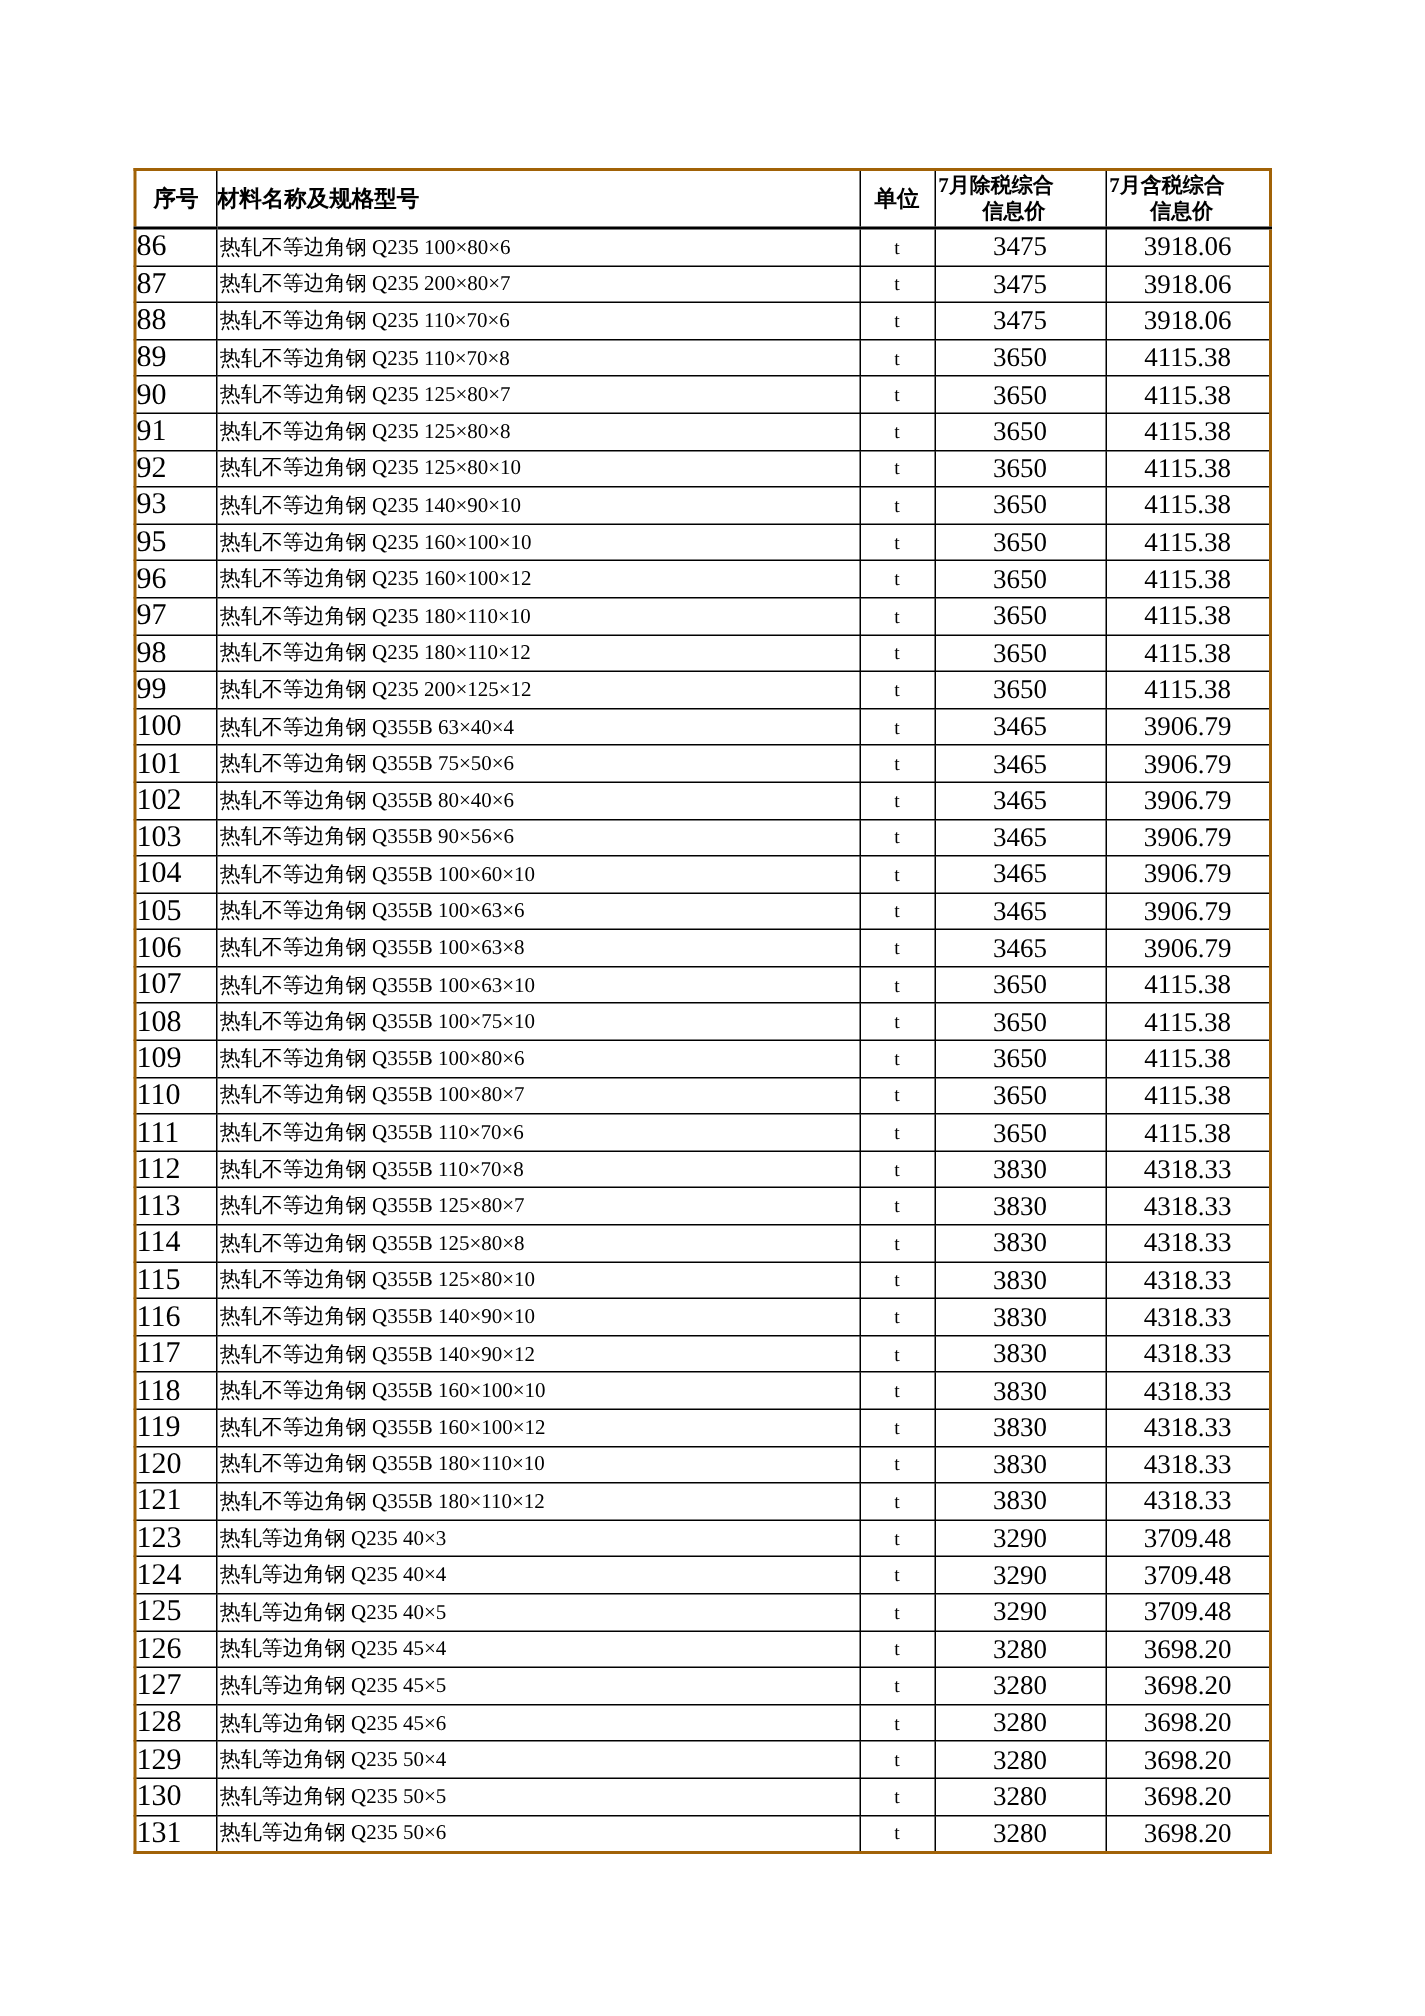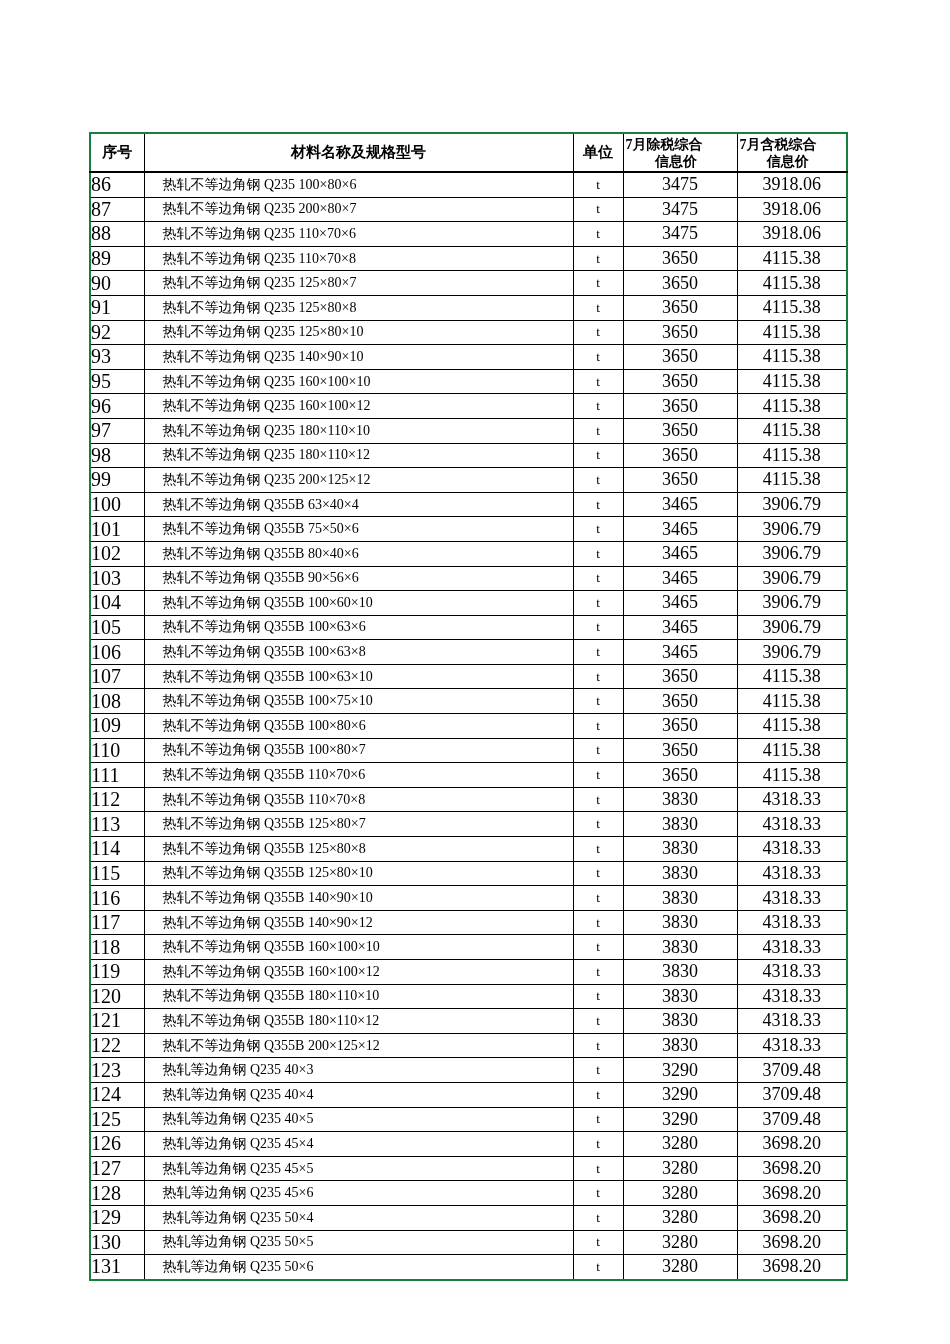--- a/index.html
+++ b/index.html
@@ -16,38 +16,37 @@
   }
   .sheet {
     position: absolute;
     left: 89px;
     top: 112px;
   }
   table.price-table {
     border-collapse: collapse;
     table-layout: fixed;
     width: 757px;
-    border: 2px solid #15803d;
-    margin-top: 20px;
+    border: 2px solid #a16207;
   }
   th, td {
     border: 1px solid #000;
     padding: 0;
     overflow: hidden;
     white-space: nowrap;
   }
   thead th {
     border-bottom: 2px solid #000;
     height: 37px;
     font-weight: bold;
     font-size: 15px;
     vertical-align: middle;
   }
   th.h-index, th.h-unit { text-align: center; }
-  th.h-name { text-align: center; }
+  th.h-name { text-align: left; }
   th.h-price { font-size: 14px; }
   th.h-price .line1 {
     text-align: left;
     padding-left: 2px;
     line-height: 17px;
     font-family: Liberation Serif, serif;
   }
   th.h-price .line2 {
     text-align: center;
     padding-right: 8px;
@@ -55,21 +54,21 @@
   }
   tbody td {
     height: 23.6px;
     vertical-align: middle;
   }
   td.c-idx {
     font-size: 20px;
   }
   td.c-name {
     text-align: left;
-    padding-left: 18px;
+    padding-left: 2px;
     font-size: 14px;
   }
   td.c-unit {
     text-align: center;
     font-size: 13px;
   }
   td.c-ex, td.c-inc {
     text-align: center;
     font-size: 18px;
   }
@@ -376,27 +375,20 @@
   </tr>
 
   <tr>
     <td class="c-idx">121</td>
     <td class="c-name">热轧不等边角钢 Q355B 180×110×12</td>
     <td class="c-unit">t</td>
     <td class="c-ex">3830</td>
     <td class="c-inc">4318.33</td>
   </tr>
 
-  <tr>
-    <td class="c-idx">122</td>
-    <td class="c-name">热轧不等边角钢 Q355B 200×125×12</td>
-    <td class="c-unit">t</td>
-    <td class="c-ex">3830</td>
-    <td class="c-inc">4318.33</td>
-  </tr>
 
   <tr>
     <td class="c-idx">123</td>
     <td class="c-name">热轧等边角钢 Q235 40×3</td>
     <td class="c-unit">t</td>
     <td class="c-ex">3290</td>
     <td class="c-inc">3709.48</td>
   </tr>
 
   <tr>

